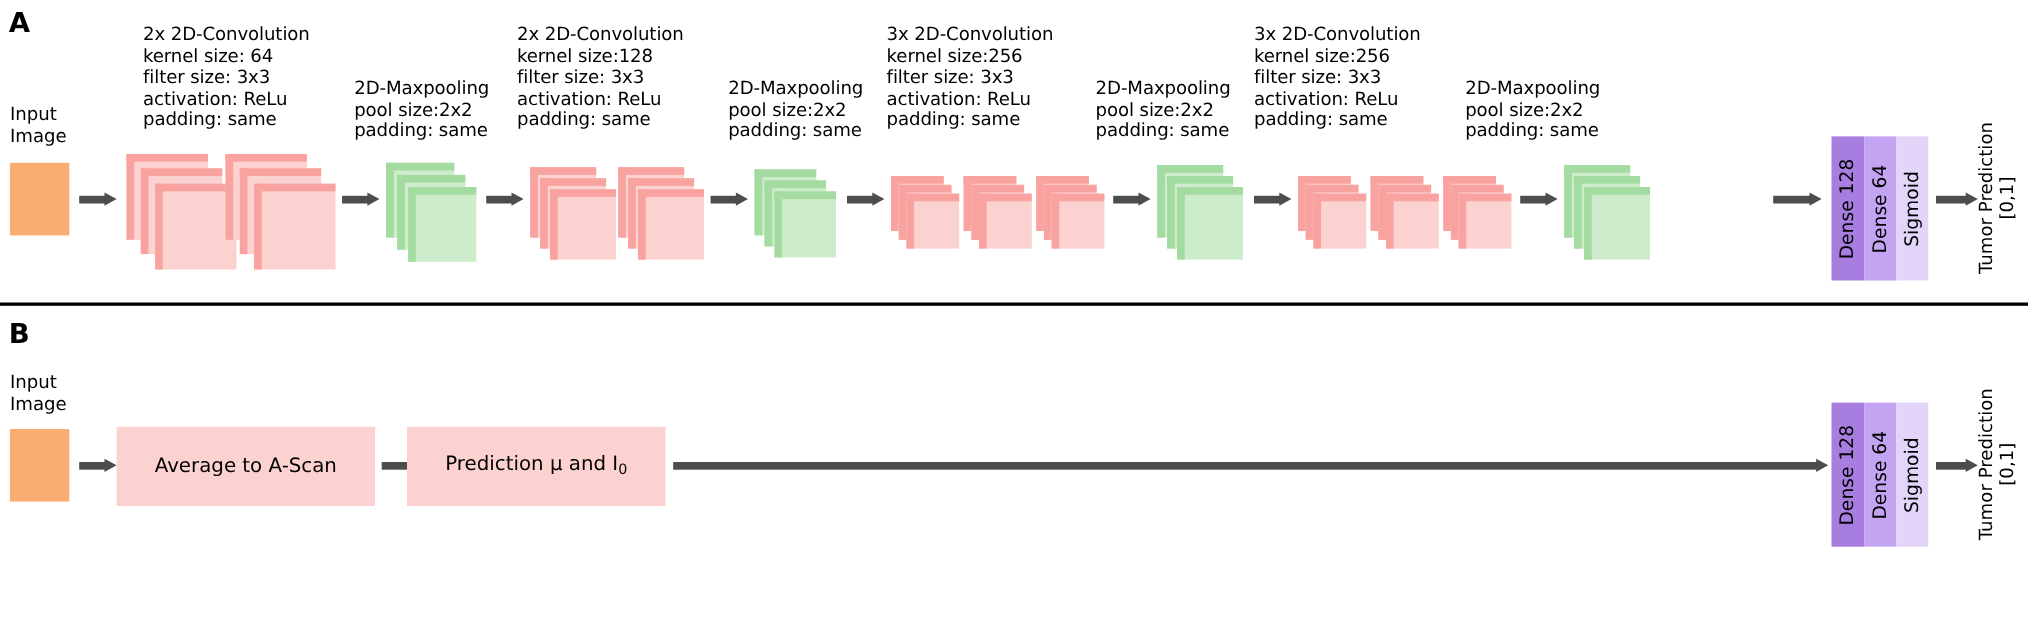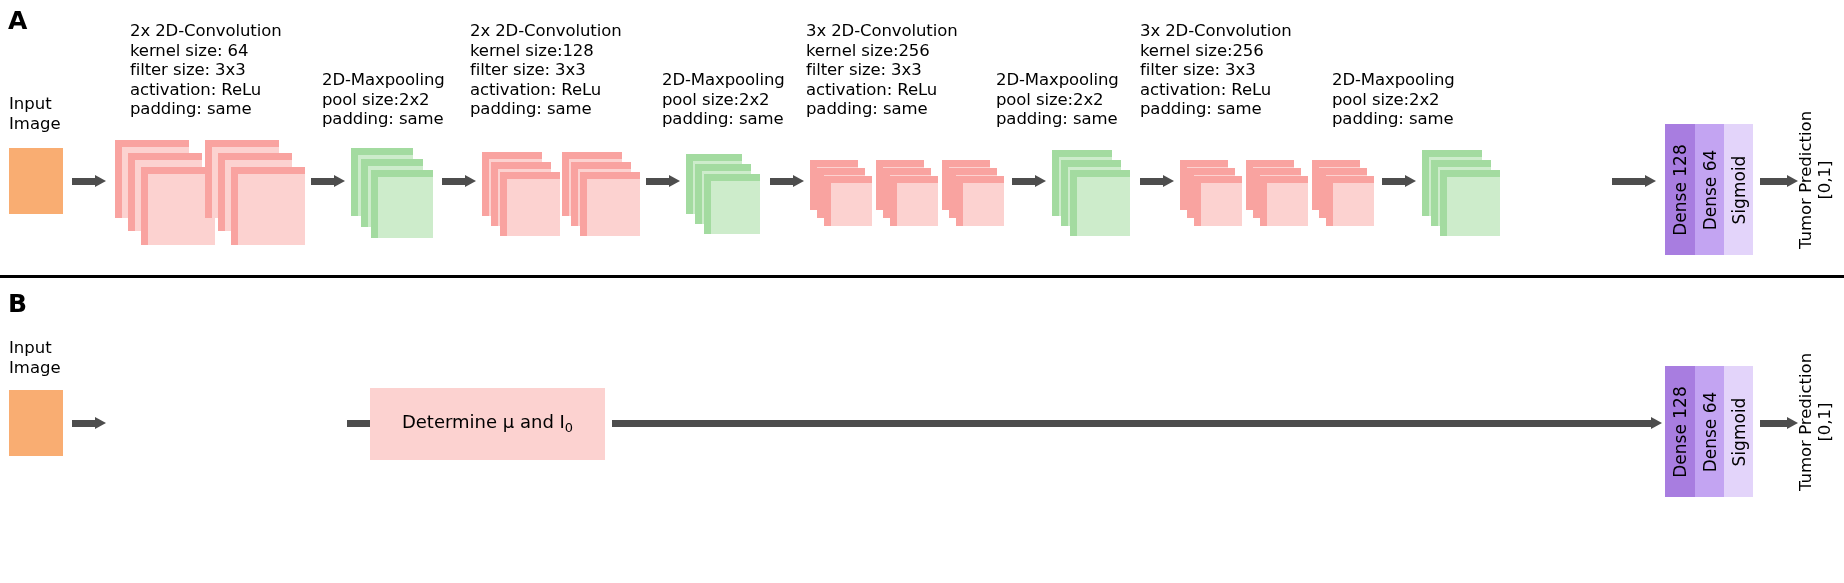--- a/index.html
+++ b/index.html
@@ -247,28 +247,31 @@
 
   <div class="input-label" style="left:9px;top:338px;">Input
 Image</div>
   <div class="input-square" style="left:9px;top:390px;width:54px;height:66px;"></div>
 
   <div class="arrow" style="left:72px;top:417px;width:34px;">
     <div class="shaft" style="width:24px;"></div>
       <div class="head" style="left:23px;"></div>
   </div>
 
+  <div class="procbox" style="left:106px;top:388px;width:235px;height:72px;">
+    <span>Average to A-Scan</span>
+  </div>
 
   <div class="arrow" style="left:347px;top:417px;width:34px;">
     <div class="shaft" style="width:24px;"></div>
       <div class="head" style="left:23px;"></div>
   </div>
 
   <div class="procbox" style="left:370px;top:388px;width:235px;height:72px;">
-    <span><span>Determine μ and I</span><sub>0</sub></span>
+    <span><span>Prediction μ and I</span><sub>0</sub></span>
   </div>
 
   <div class="arrow" style="left:612px;top:417px;width:1050px;">
     <div class="shaft" style="width:1040px;"></div>
       <div class="head" style="left:1039px;"></div>
   </div>
 
   <div class="dense-block" style="left:1665px;top:366px;width:88px;height:131px;">
     <div class="dense-bar" style="width:30px;background:#a87de0;">
       <span>Dense 128</span>

